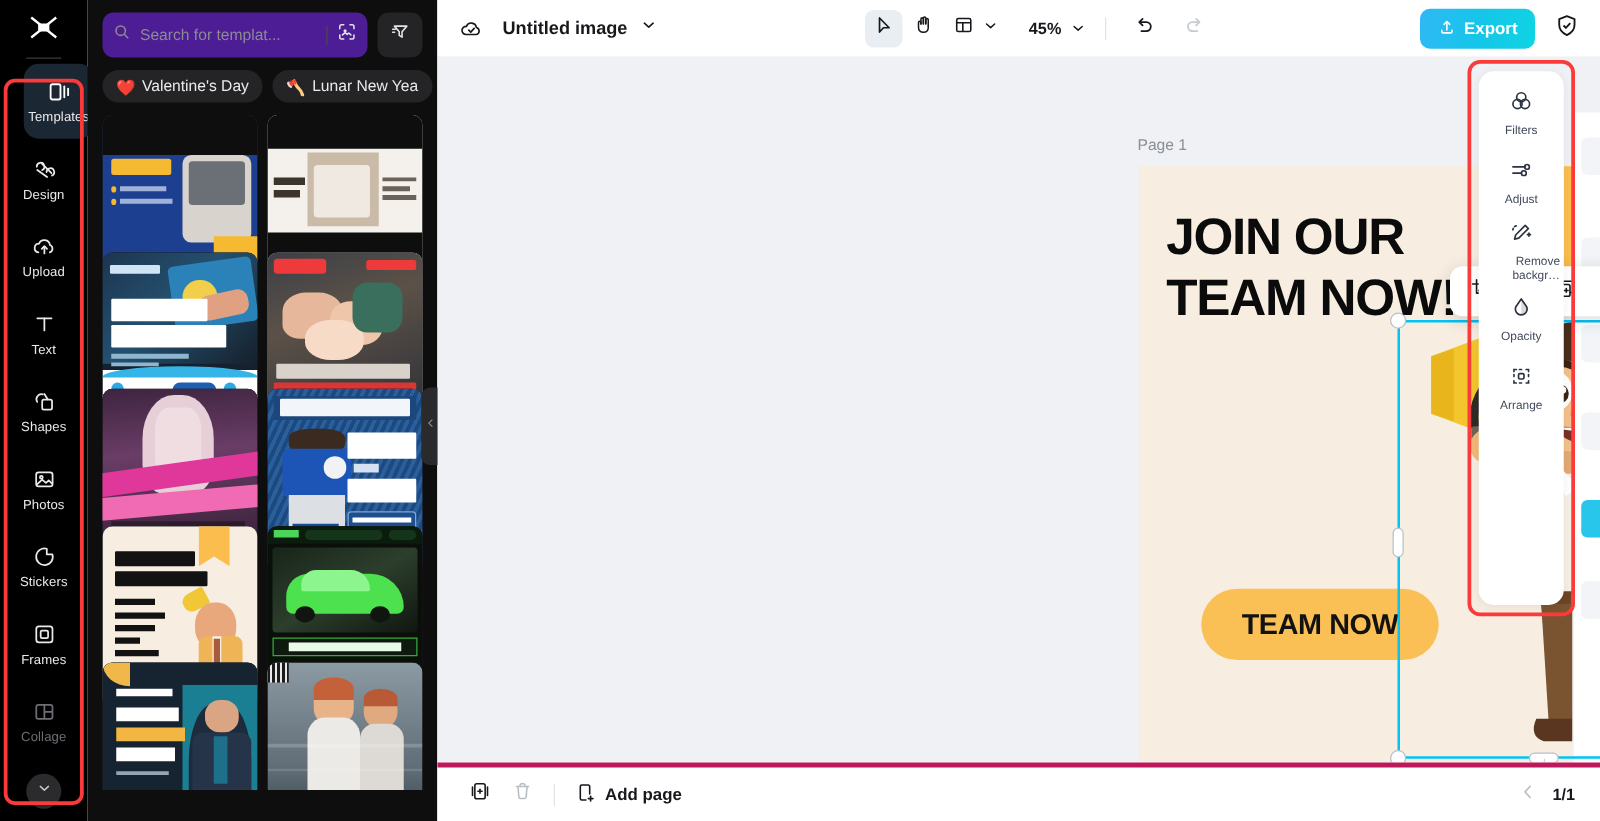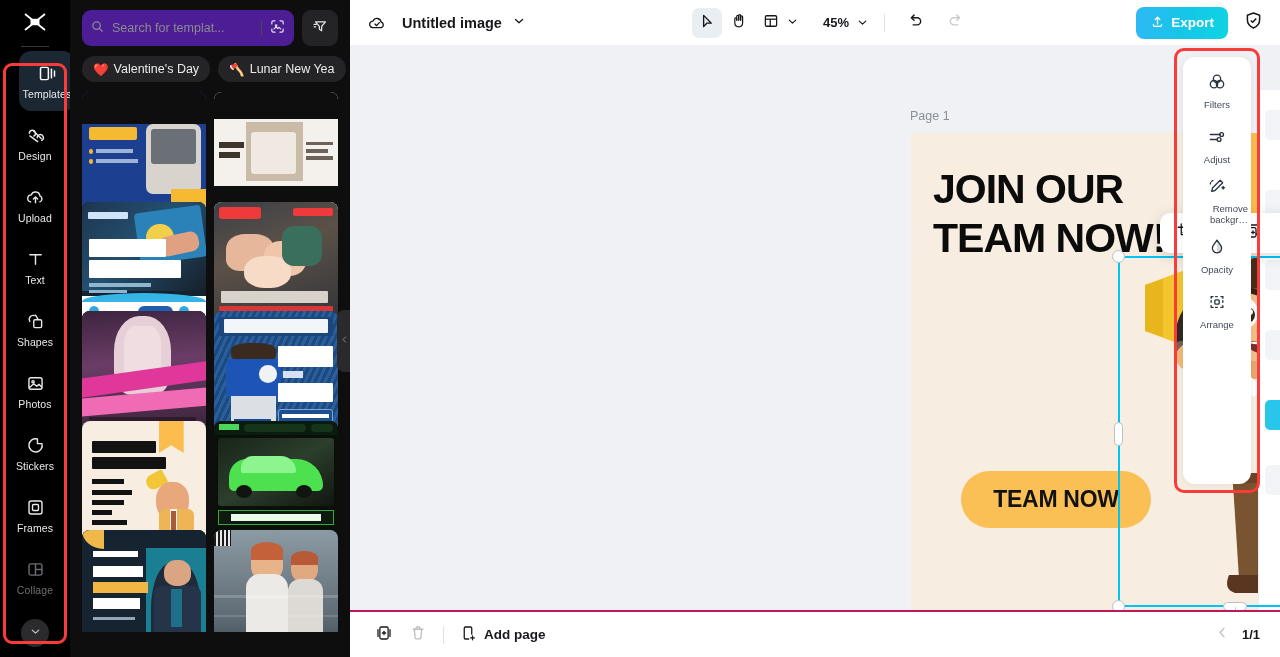--- a/index.html
+++ b/index.html
@@ -150,21 +150,21 @@
   .float-tb {
     position: absolute; left: 810px; top: 168px; height: 40px; background: #fff;
     border-radius: 10px; display: flex; align-items: center; gap: 4px;
     padding: 0 10px; box-shadow: 0 3px 14px rgba(20,25,35,.16); z-index: 7;
   }
   .ftb-btn { width: 30px; height: 30px; border-radius: 6px; display: flex; align-items: center; justify-content: center; cursor: pointer; }
 
   
   .botbar {
     height: 47px; flex: 0 0 47px; background: #fff; display: flex; align-items: center;
-    padding: 0 20px; gap: 6px; border-top: 2px solid #be185d; position: relative; z-index: 6;
+    padding: 0 20px; gap: 6px; border-top: 4px solid #be185d; position: relative; z-index: 6;
   }
   .bb-icon { width: 28px; height: 28px; display: flex; align-items: center; justify-content: center; border-radius: 6px; cursor: pointer; }
   .addpage { display: flex; align-items: center; gap: 7px; cursor: pointer; font-size: 13.5px; color: #17181c; font-weight: bold; margin-left: 4px; }
   .bb-right { margin-left: auto; display: flex; align-items: center; gap: 12px; }
   .pgnum { font-size: 13px; color: #17181c; font-weight: bold; }
 
   
   .right-wrap { position: absolute; right: 20px; top: 48px; width: 86px; height: 445px; z-index: 8; }
   .right-card {
     position: absolute; left: 9px; top: 9px; width: 68px; height: 427px;

